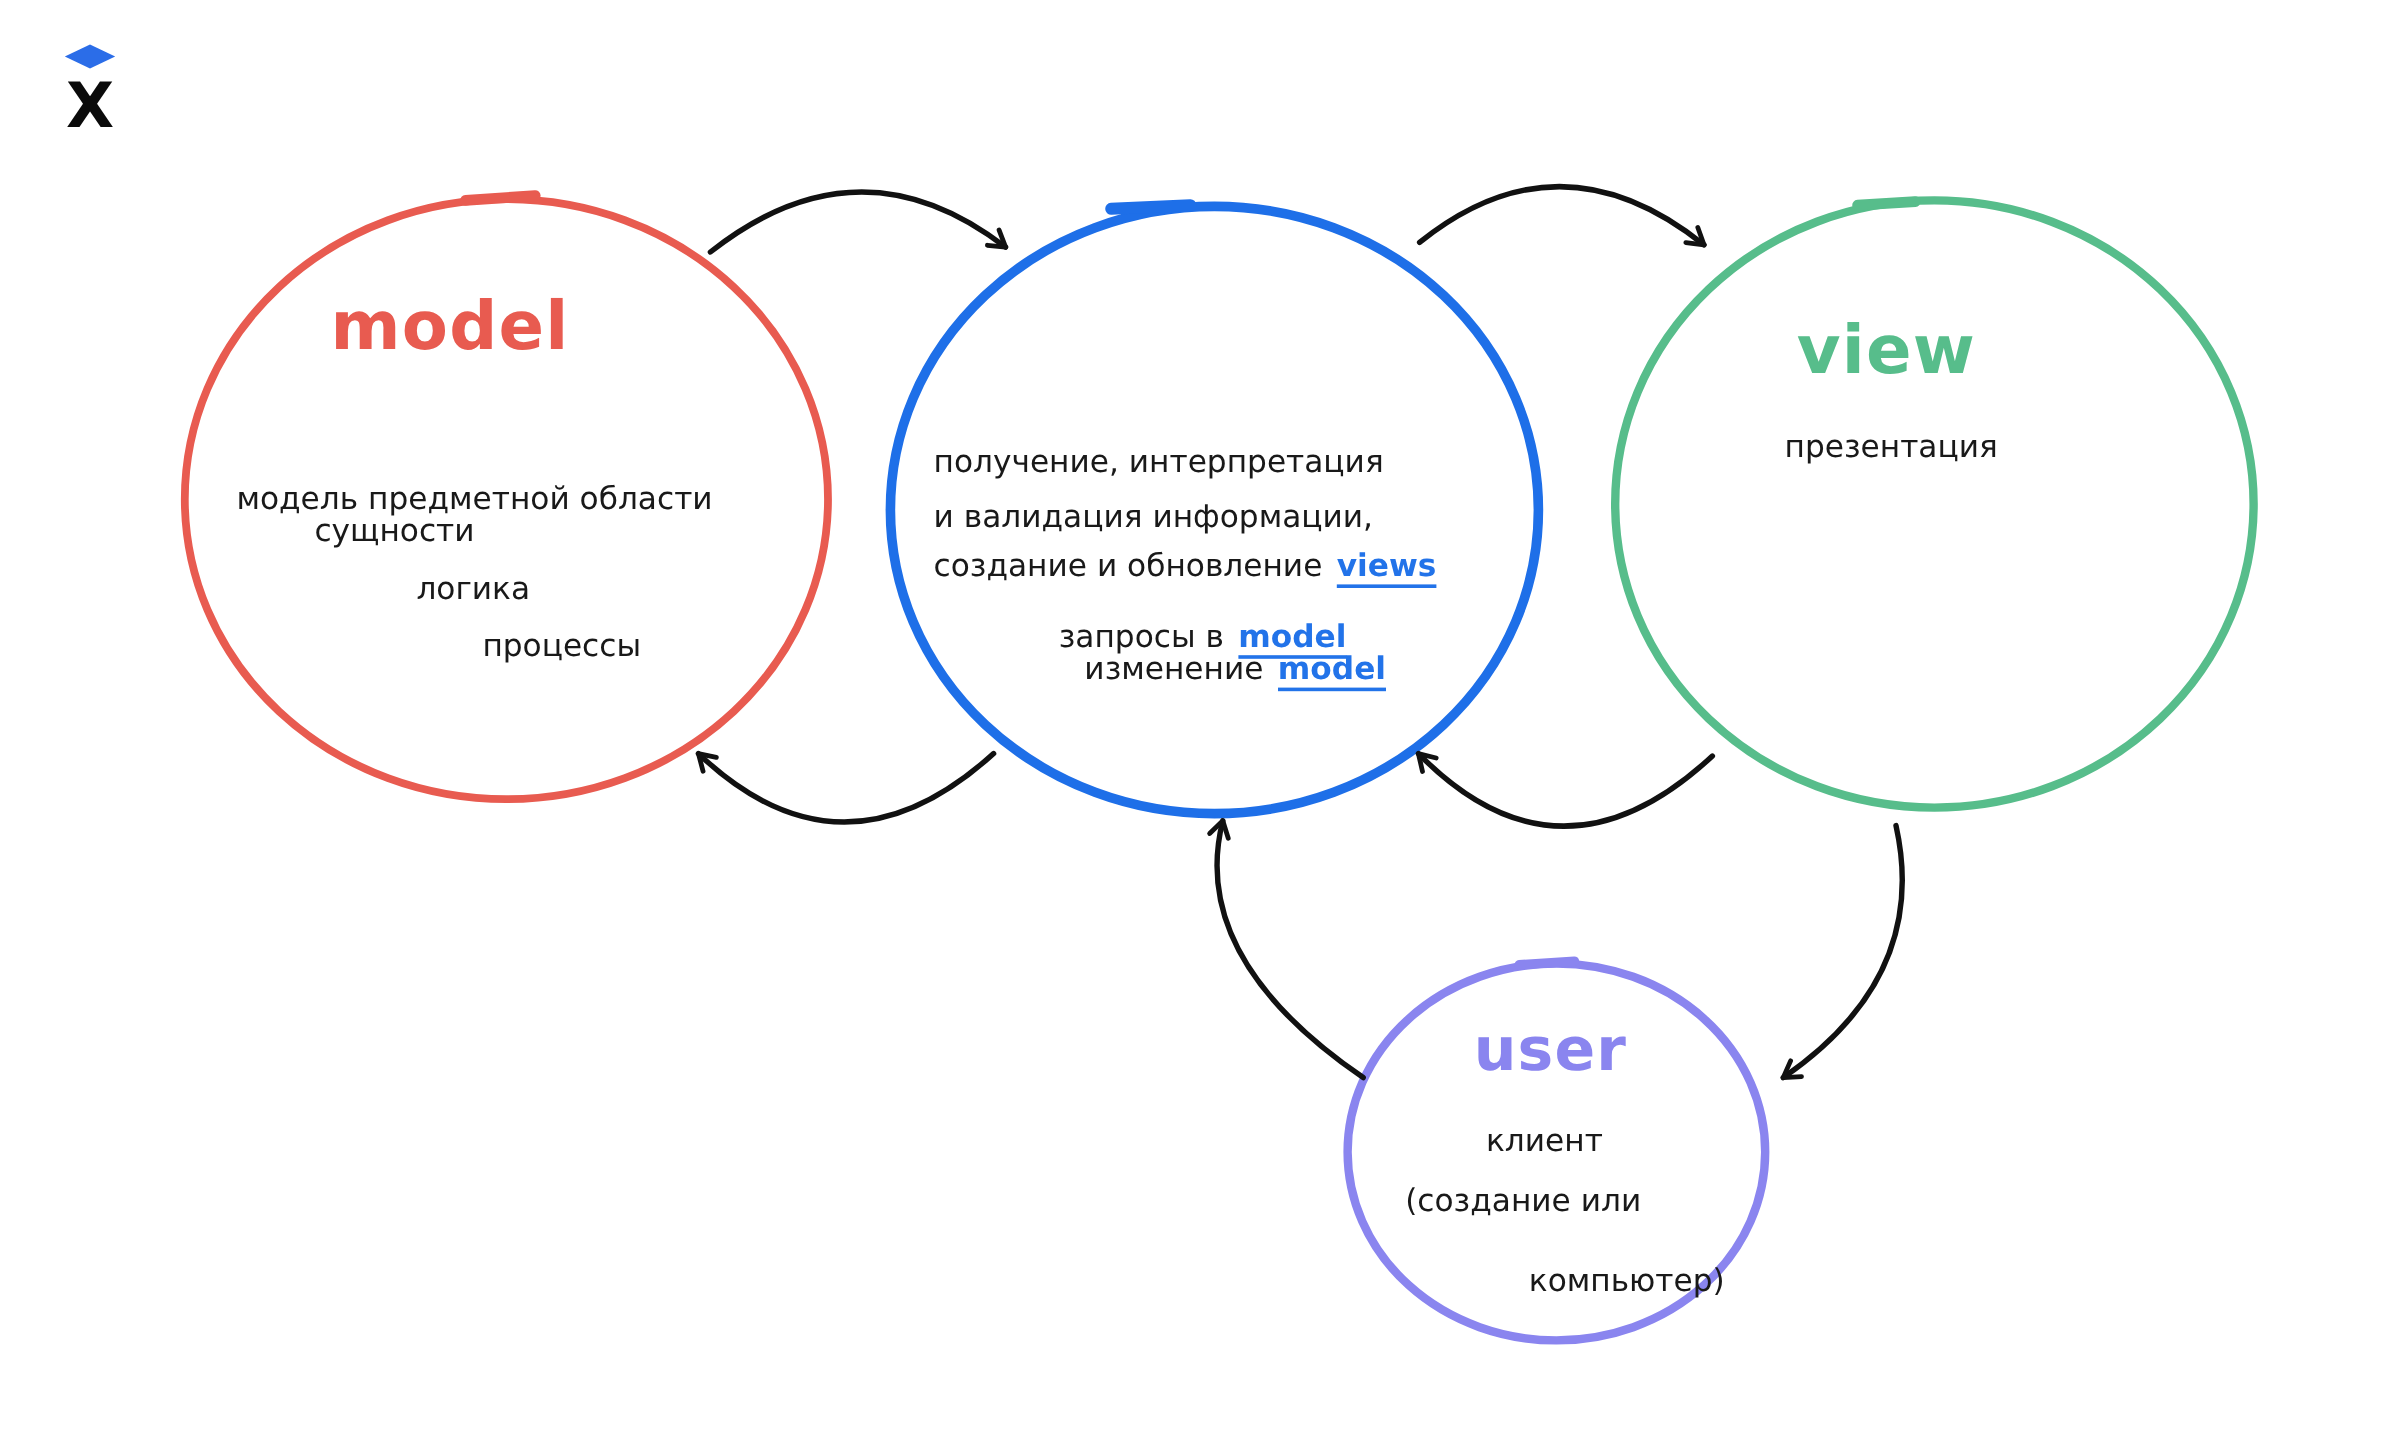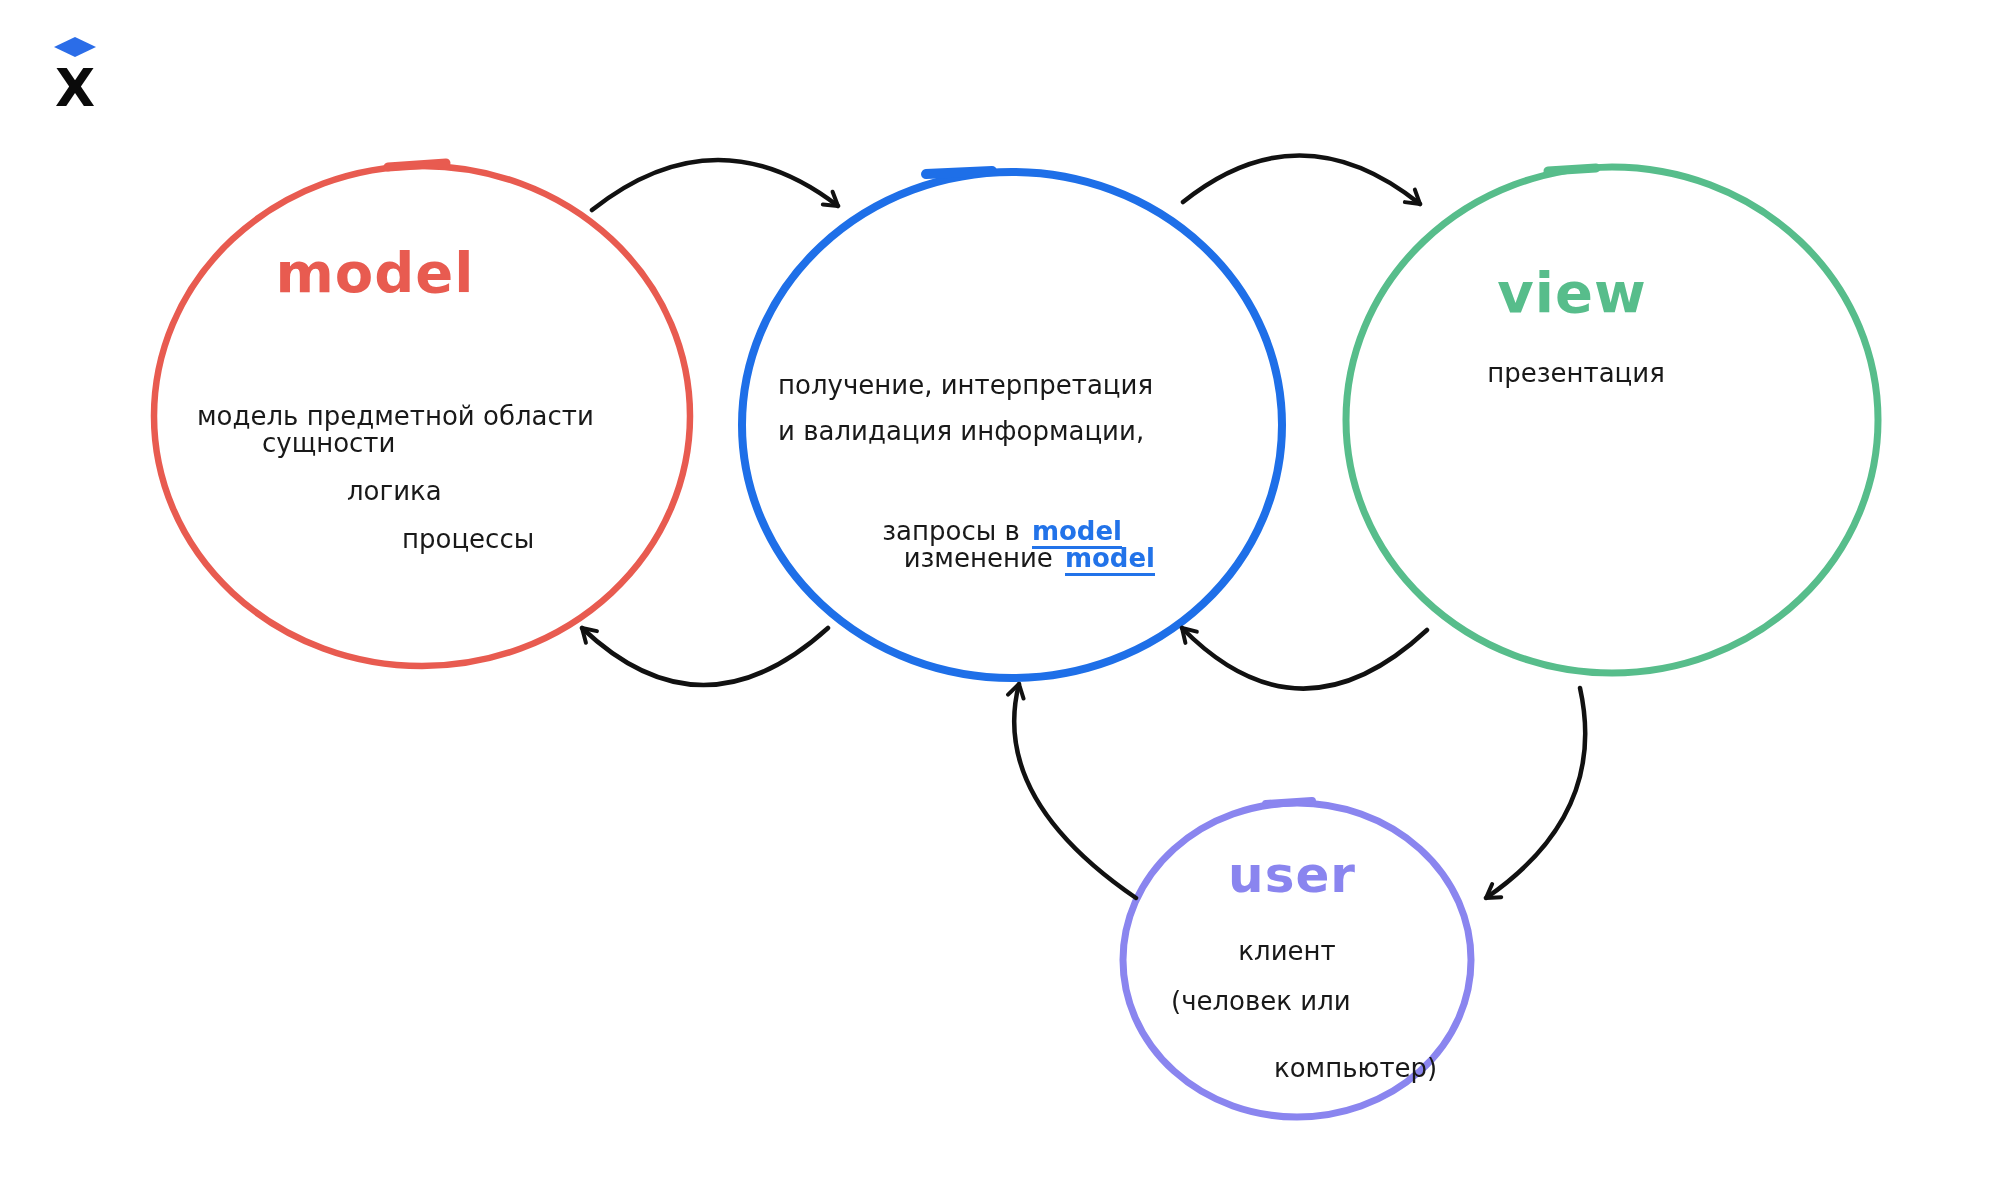--- a/index.html
+++ b/index.html
@@ -76,30 +76,34 @@
   <div class="abs body-text" style="left:262px;top:428px;text-align:center;">сущности</div>
   <div class="abs body-text" style="left:347px;top:476px;">логика</div>
   <div class="abs body-text" style="left:402px;top:524px;">процессы</div>
 
   <div class="c-line" style="left:778px;top:370px;">
     <span>получение, интерпретация</span>
   </div>
   <div class="c-line" style="left:778px;top:416px;">
     <span>и валидация информации,</span>
   </div>
+  <div class="c-line" style="left:778px;top:457px;">
+    <span>создание и обновление</span>
+    <span class="link" style="color: rgb(34, 115, 233);">views</span>
+  </div>
   <div class="c-line" style="right:879px;top:502px;margin-top:14px;">
     <span>запросы в</span>
     <span class="link" style="color: rgb(34, 115, 233);">model</span>
   </div>
   <div class="c-line" style="right:846px;top:543px;">
     <span>изменение</span>
     <span class="link" style="color: rgb(34, 115, 233);">model</span>
   </div>
 
   <div class="abs circle-title" style="left: 1572px; top: 260px; color: rgb(87, 189, 139);">view</div>
   <div class="abs body-text centered" style="left:1576px;top:358px;">презентация</div>
 
   <div class="abs circle-title" style="left: 1292px; top: 846px; font-size: 50px; color: rgb(138, 133, 239);">user</div>
   <div class="abs body-text centered" style="left:1287px;top:936px;">клиент</div>
-  <div class="abs body-text" style="left:1171px;top:986px;">(человек или</div>
+  <div class="abs body-text" style="left:1171px;top:986px;">(создание или</div>
   <div class="abs body-text" style="left:1274px;top:1021px;margin-top:32px;">компьютер)</div>
 
 </div>
 
 </body></html>

